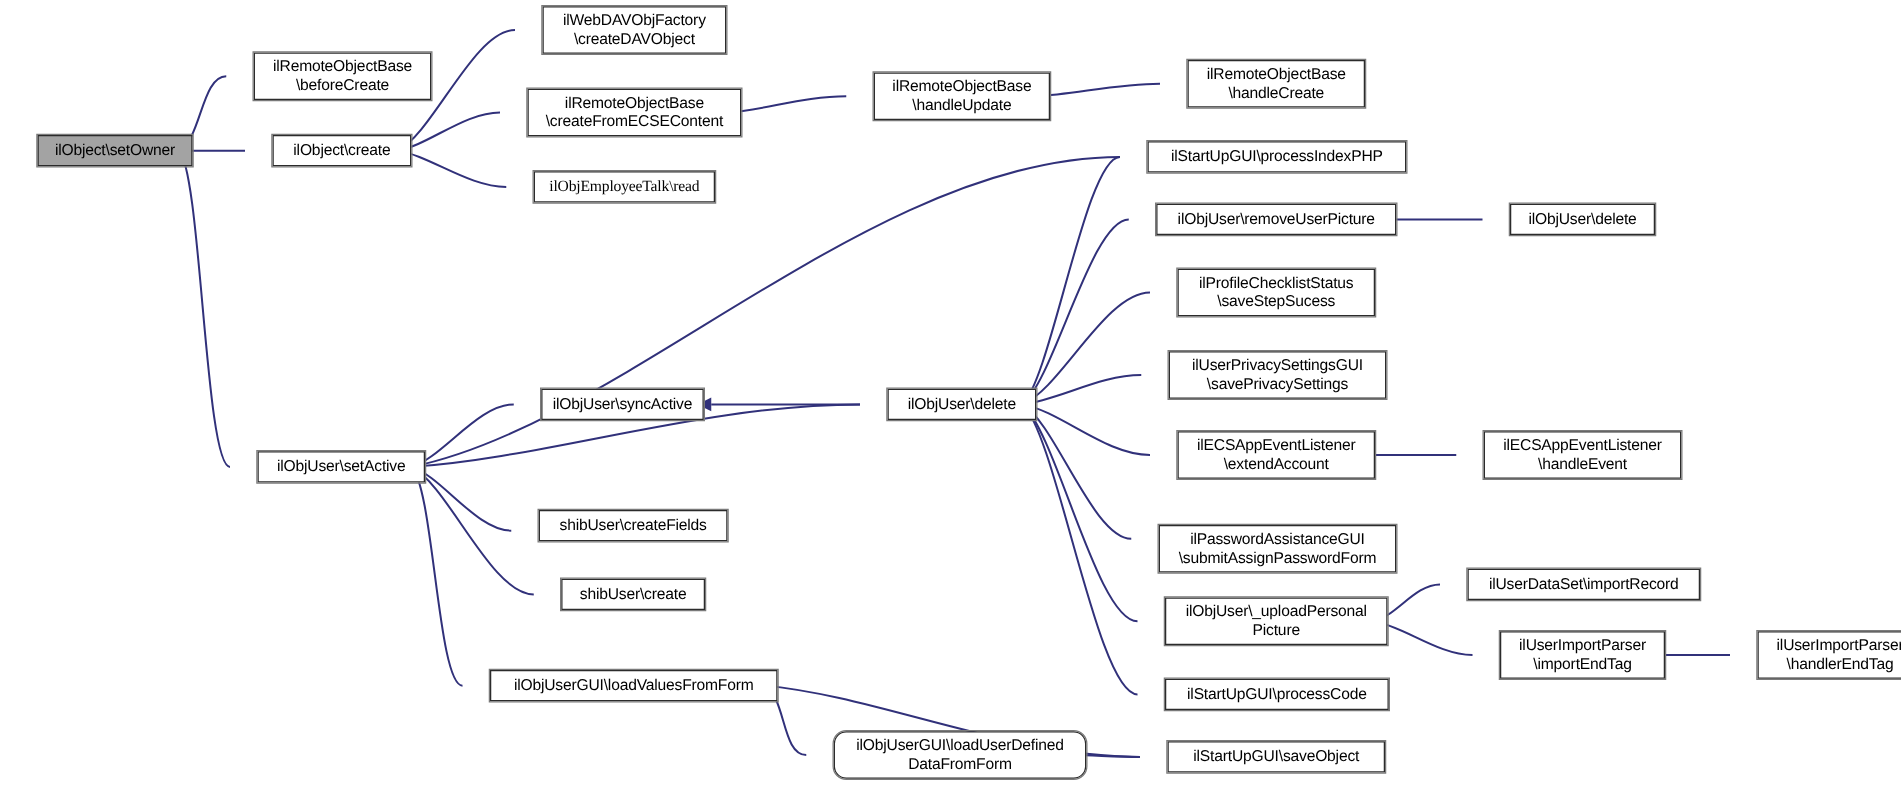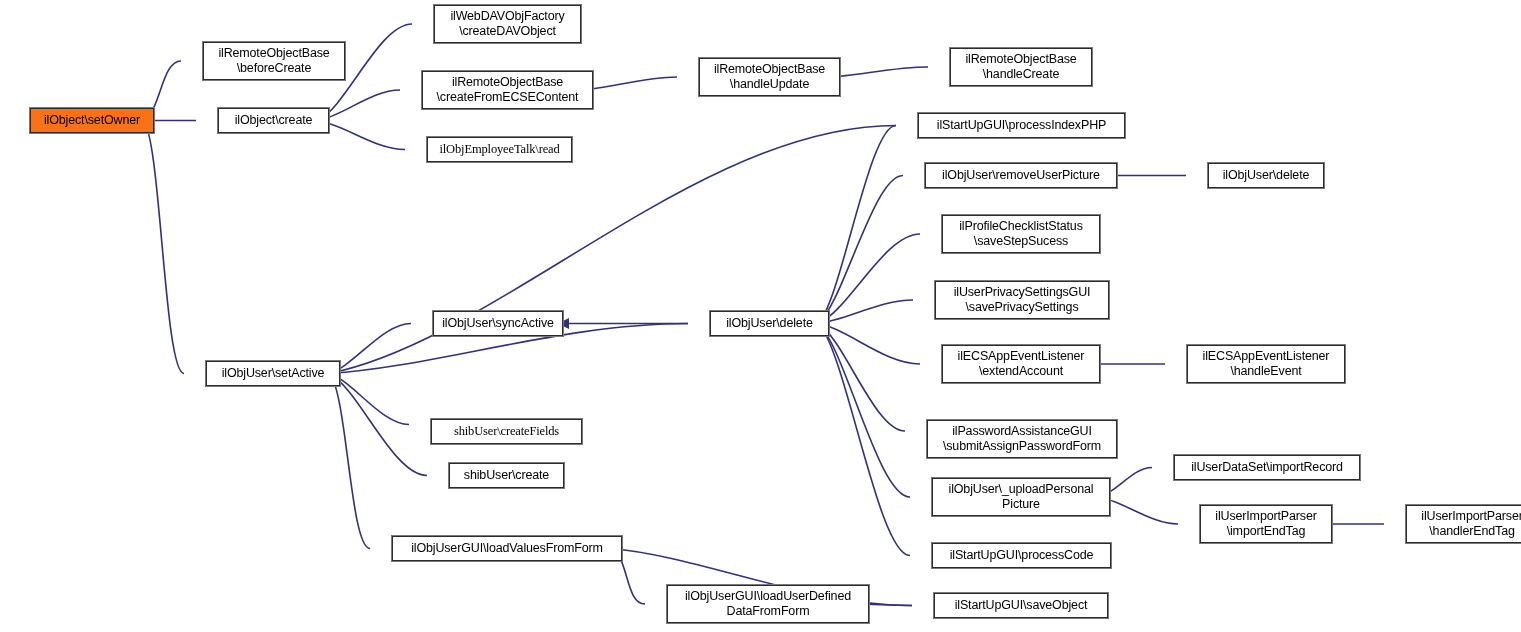--- a/index.html
+++ b/index.html
@@ -35,21 +35,21 @@
     text-align: center;
     display: flex;
     align-items: center;
     justify-content: center;
     white-space: pre-line;
     letter-spacing: -0.15px;
     z-index: 2;
     margin-left: 22px;
   }
   .node.highlight {
-    background: #f97316;
+    background: #a3a3a3;
     text-align: right;
   }
 </style>
 </head>
 <body>
 
 <div id="graph">
   <svg id="edges" viewBox="0 0 1521 632" width="1521" height="632" xmlns="http://www.w3.org/2000/svg">
       <path d="M 196 120.5 C 176 120.5, 161 120.5, 143 120.5" fill="none" stroke="#31317a" stroke-width="1.6"></path>
       <polygon points="132,120.5 143,115 143,126" fill="#31317a"></polygon>
@@ -135,30 +135,30 @@
 \saveStepSucess</div>
       <div class="node" style="left: 913px; top: 281px; width: 174px; height: 38px;">ilUserPrivacySettingsGUI
 \savePrivacySettings</div>
       <div class="node" style="left: 411px; top: 311px; width: 130px; height: 25px;">ilObjUser\syncActive</div>
       <div class="node" style="left: 688px; top: 311px; width: 119px; height: 25px;">ilObjUser\delete</div>
       <div class="node" style="left: 920px; top: 345px; width: 158px; height: 38px;">ilECSAppEventListener
 \extendAccount</div>
       <div class="node" style="left: 1165px; top: 345px; width: 158px; height: 38px;">ilECSAppEventListener
 \handleEvent</div>
       <div class="node" style="left: 184px; top: 361px; width: 134px; height: 25px;">ilObjUser\setActive</div>
-      <div class="node" style="left: 409px; top: 419px; width: 151px; height: 25px; font-family: Liberation Serif, serif;">shibUser\createFields</div>
+      <div class="node" style="left: 409px; top: 408px; width: 151px; height: 25px;">shibUser\createFields</div>
       <div class="node" style="left: 905px; top: 420px; width: 190px; height: 38px;">ilPasswordAssistanceGUI
 \submitAssignPasswordForm</div>
       <div class="node" style="left: 1152px; top: 455px; width: 186px; height: 25px;">ilUserDataSet\importRecord</div>
       <div class="node" style="left: 427px; top: 463px; width: 115px; height: 25px;">shibUser\create</div>
       <div class="node" style="left: 910px; top: 478px; width: 178px; height: 38px;">ilObjUser\_uploadPersonal
 Picture</div>
       <div class="node" style="left: 1178px; top: 505px; width: 132px; height: 38px;">ilUserImportParser
 \importEndTag</div>
       <div class="node" style="left: 1384px; top: 505px; width: 132px; height: 38px;">ilUserImportParser
 \handlerEndTag</div>
       <div class="node" style="left: 370px; top: 536px; width: 230px; height: 25px;">ilObjUserGUI\loadValuesFromForm</div>
       <div class="node" style="left: 910px; top: 543px; width: 179px; height: 25px;">ilStartUpGUI\processCode</div>
-      <div class="node" style="left: 645px; top: 585px; width: 202px; height: 38px;">ilObjUserGUI\loadUserDefined
+      <div class="node" style="left: 645px; top: 585px; width: 202px; height: 38px; border-radius: 10px;">ilObjUserGUI\loadUserDefined
 DataFromForm</div>
       <div class="node" style="left: 912px; top: 593px; width: 174px; height: 25px;">ilStartUpGUI\saveObject</div>
     </div>
 </div>
 
 </body></html>

